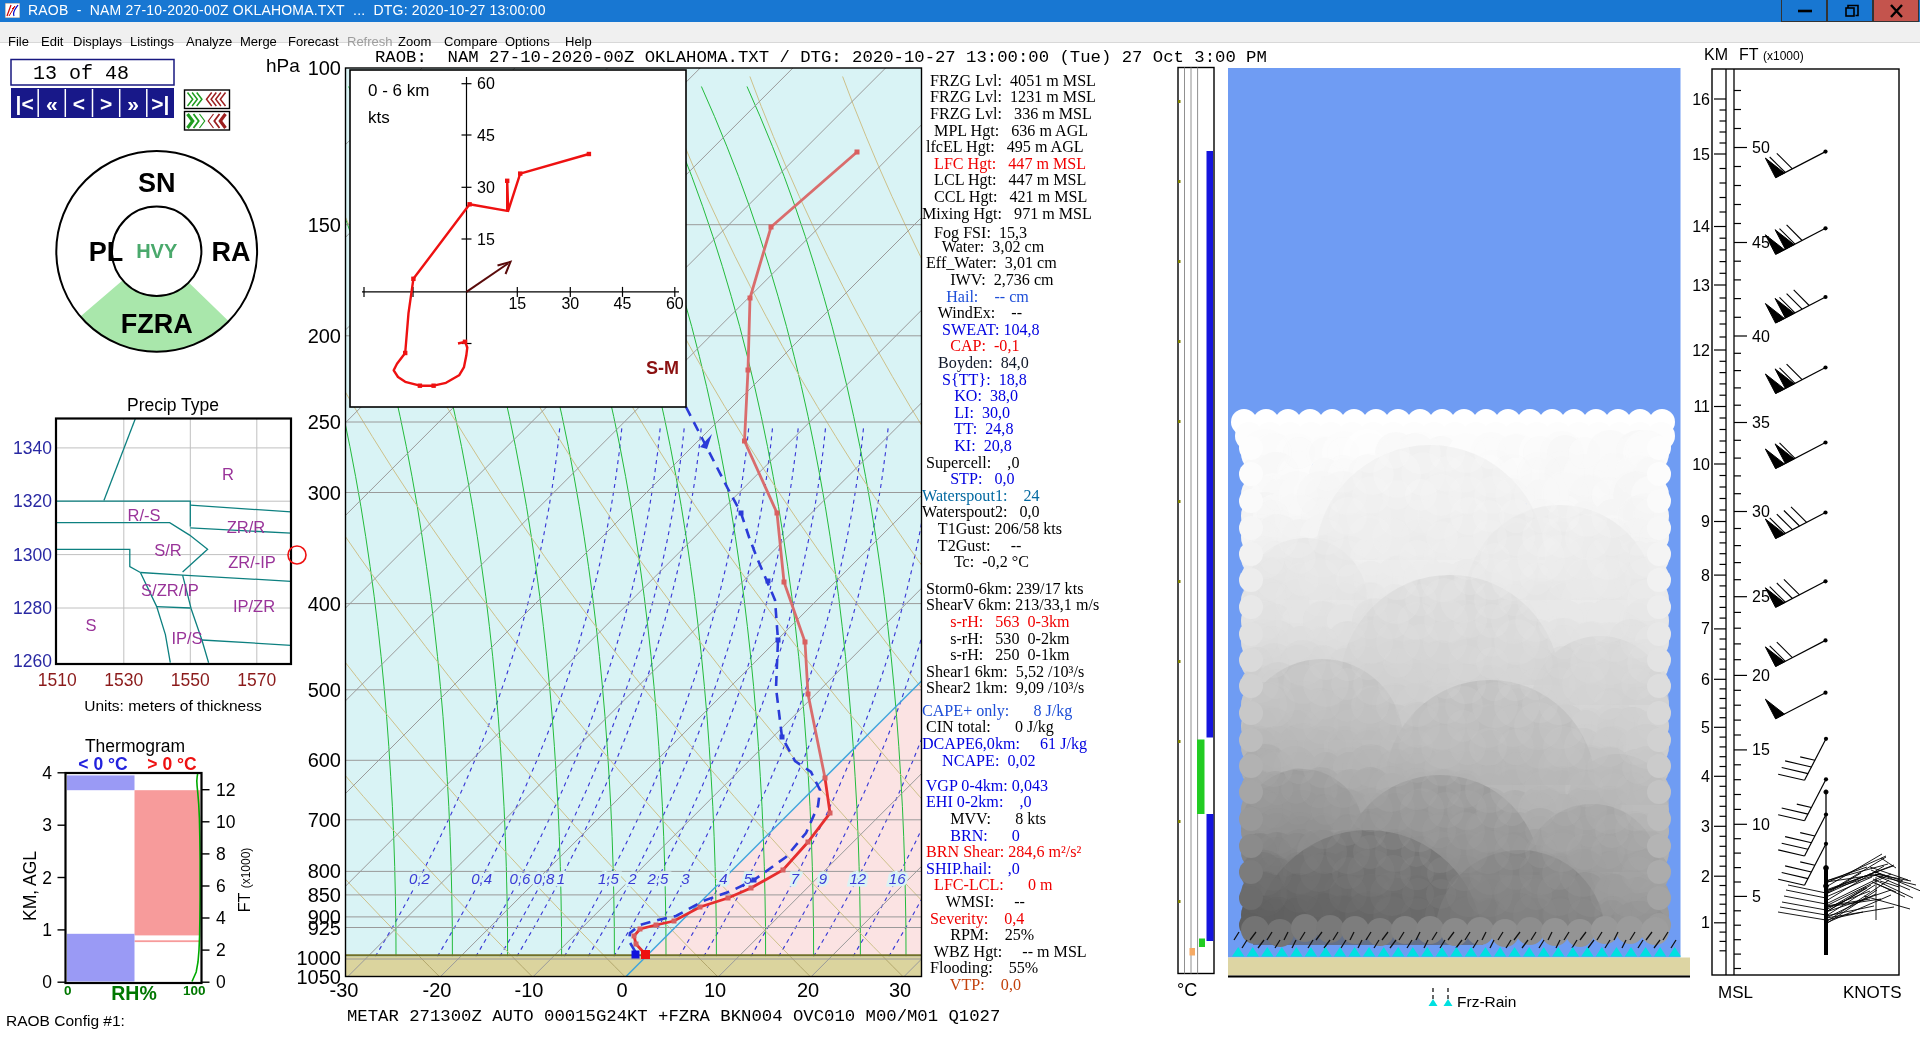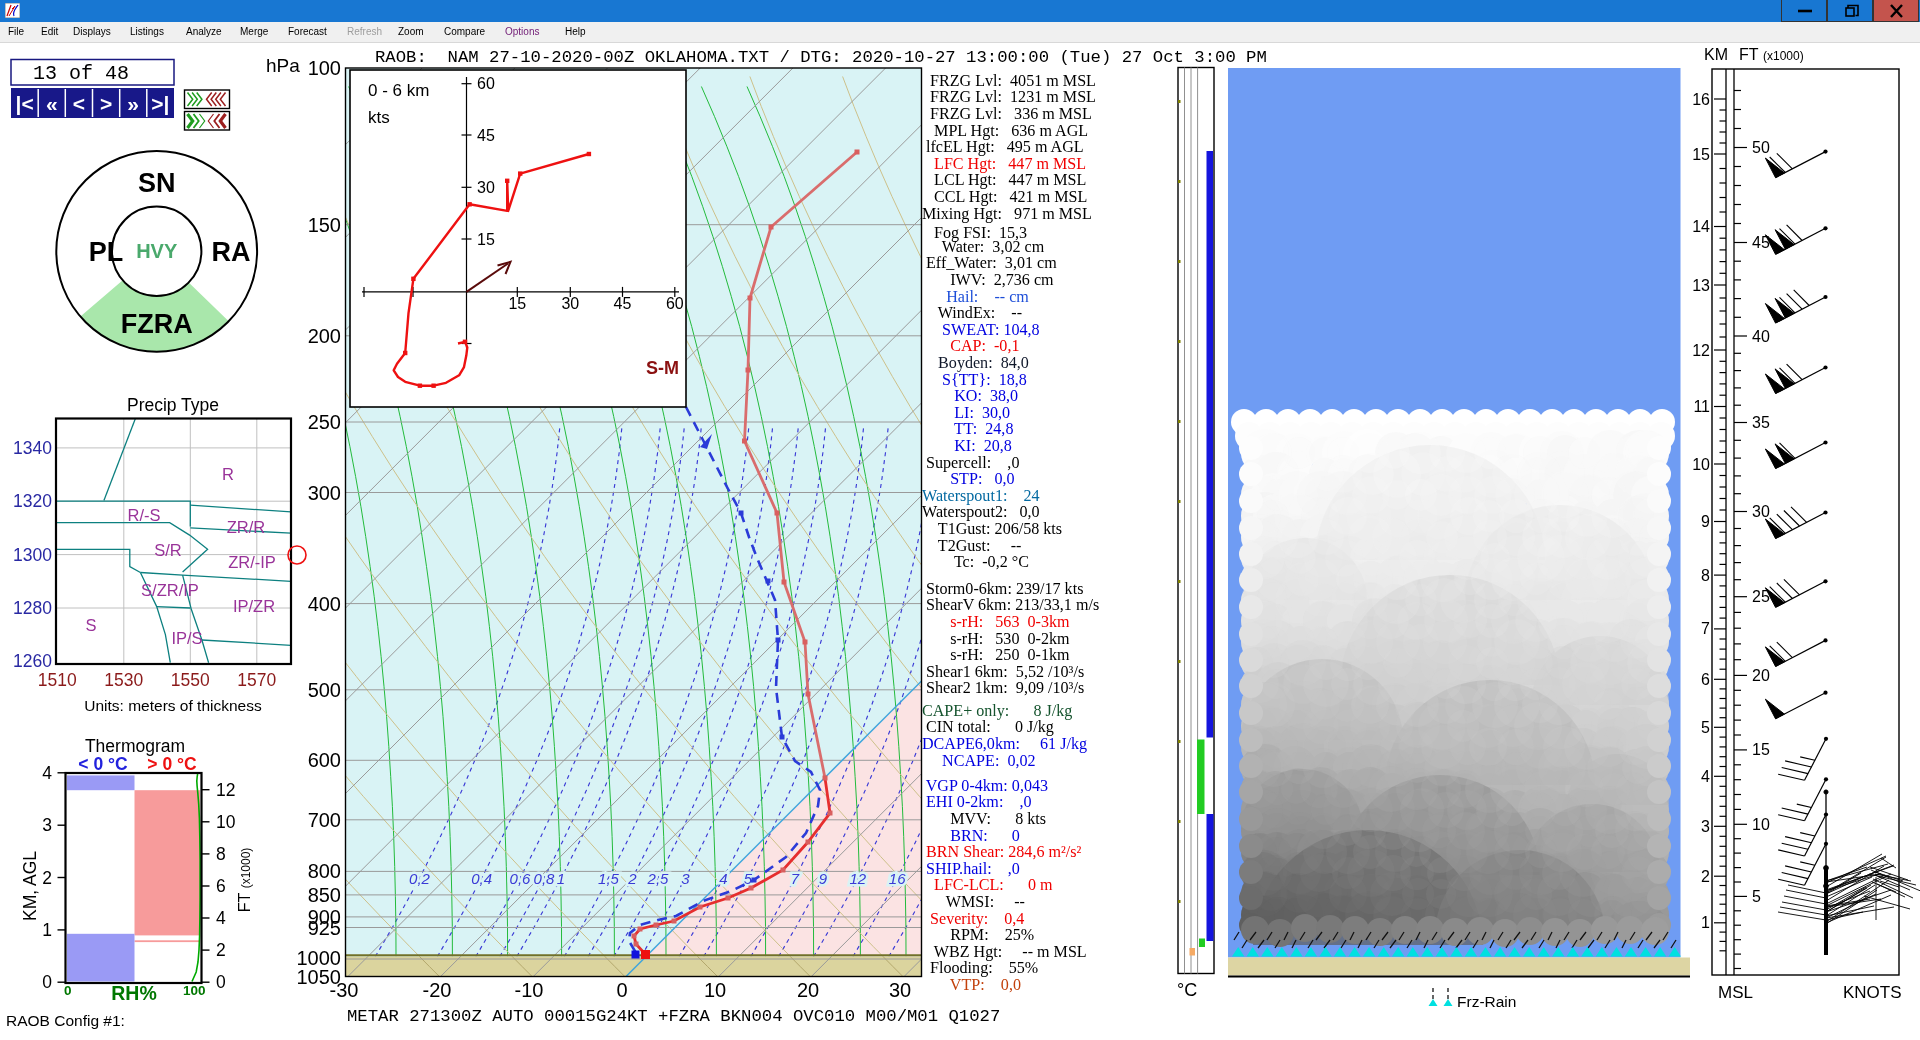--- a/index.html
+++ b/index.html
@@ -1,21 +1,21 @@
 <!DOCTYPE html>
 <html><head><meta charset="utf-8"><style>
 *{margin:0;padding:0;box-sizing:border-box}
 html,body{width:1920px;height:1040px;background:#fff;overflow:hidden;font-family:"Liberation Sans",sans-serif}
 #titlebar{position:absolute;left:0;top:0;width:1920px;height:22px;background:#1877d2;color:#fff}
 #appicon{position:absolute;left:5px;top:3px}
 #titletext{position:absolute;left:28px;top:2px;font-size:14px;letter-spacing:0.2px}
 #winbtns{position:absolute;right:1px;top:0;height:22px;display:flex}
 .wb{width:46px;height:22px;border:1px solid #333;border-top:none;margin-left:0px}
 #menubar{position:absolute;left:0;top:22px;width:1920px;height:21px;background:#f0f0f0;border-bottom:1px solid #d8d8d8}
-.mi{position:absolute;top:4px;font-size:10px}
+.mi{position:absolute;top:12px;font-size:13px}
 #chart{position:absolute;left:0;top:0}
 .dl{position:absolute;left:922px;font-family:Liberation Serif, serif;font-size:16.1px;line-height:16.6px;white-space:pre}
 </style></head><body>
 <svg id="chart" width="1920" height="1040" viewBox="0 0 1920 1040">
 <clipPath id="cpAll">
       <rect x="345.5" y="68.0" width="576.0" height="908.5"></rect>
     </clipPath>
     <clipPath id="cpAir">
       <rect x="345.5" y="68.0" width="576.0" height="888.5"></rect>
     </clipPath>
@@ -1817,21 +1817,21 @@
 <div class="dl" style="top:521.0px;color:#000">    T1Gust: 206/58 kts</div>
 <div class="dl" style="top:537.6px;color:#000">    T2Gust:     --</div>
 <div class="dl" style="top:554.2px;color:#000">        Tc:  -0,2 °C</div>
 <div class="dl" style="top:580.8px;color:#000"> Storm0-6km: 239/17 kts</div>
 <div class="dl" style="top:597.4px;color:#000"> ShearV 6km: 213/33,1 m/s</div>
 <div class="dl" style="top:614.0px;color:#f00000">       s-rH:   563  0-3km</div>
 <div class="dl" style="top:630.6px;color:#000">       s-rH:   530  0-2km</div>
 <div class="dl" style="top:647.2px;color:#000">       s-rH:   250  0-1km</div>
 <div class="dl" style="top:663.8px;color:#000"> Shear1 6km:  5,52 /10³/s</div>
 <div class="dl" style="top:680.4px;color:#000"> Shear2 1km:  9,09 /10³/s</div>
-<div class="dl" style="top:702.8px;color:#14532d">CAPE+ only:      8 J/kg</div>
+<div class="dl" style="top:702.8px;color:#1d4ed8">CAPE+ only:      8 J/kg</div>
 <div class="dl" style="top:719.4px;color:#000"> CIN total:      0 J/kg</div>
 <div class="dl" style="top:736.0px;color:#0000e0">DCAPE6,0km:     61 J/kg</div>
 <div class="dl" style="top:752.6px;color:#0000e0">     NCAPE:  0,02</div>
 <div class="dl" style="top:777.8px;color:#0000e0"> VGP 0-4km: 0,043</div>
 <div class="dl" style="top:794.4px;color:#0000e0"> EHI 0-2km:    ,0</div>
 <div class="dl" style="top:811.0px;color:#000">       MVV:      8 kts</div>
 <div class="dl" style="top:827.6px;color:#0000e0">       BRN:      0</div>
 <div class="dl" style="top:844.2px;color:#f00000"> BRN Shear: 284,6 m²/s²</div>
 <div class="dl" style="top:860.8px;color:#0000e0"> SHIP.hail:    ,0</div>
 <div class="dl" style="top:877.4px;color:#f00000">   LFC-LCL:      0 m</div>
@@ -1841,20 +1841,21 @@
 <div class="dl" style="top:943.8px;color:#000">   WBZ Hgt:     -- m MSL</div>
 <div class="dl" style="top:960.4px;color:#000">  Flooding:    55%</div>
 <div class="dl" style="top:977.0px;color:#c2410c">       VTP:    0,0</div>
 <div id="titlebar">
 <svg id="appicon" width="15" height="15" viewBox="0 0 15 15">
       <rect width="15" height="15" fill="#fff" stroke="#888" stroke-width="1"></rect>
       <path d="M2 13 L6 2" stroke="#c00" stroke-width="1.2" fill="none"></path>
       <path d="M4 13 L10 3 L7 6" stroke="#c00" stroke-width="1" fill="none"></path>
       <path d="M9 13 C 7 9 11 5 13 2" stroke="#00c" stroke-width="1.2" fill="none"></path>
     </svg>
+<span id="titletext">RAOB&nbsp;&nbsp;-&nbsp;&nbsp;NAM 27-10-2020-00Z OKLAHOMA.TXT&nbsp;&nbsp;...&nbsp;&nbsp;DTG: 2020-10-27 13:00:00</span>
 <div id="winbtns">
 <div class="wb" style="background:#1877d2"><svg width="46" height="22">
           <line x1="16" y1="11" x2="30" y2="11" stroke="#000" stroke-width="2.6"></line>
         </svg></div>
 <div class="wb" style="background:#1877d2"><svg width="46" height="22">
           <rect x="18" y="8" width="8" height="8" fill="none" stroke="#000" stroke-width="1.6"></rect>
           <path d="M20 8 v-2.5 h10 v10 h-2.5" fill="none" stroke="#000" stroke-width="1.6"></path>
         </svg></div>
 <div class="wb" style="background:#c4544d"><svg width="46" height="22">
           <path d="M17 5 L28 17 M28 5 L17 17" stroke="#000" stroke-width="2.4"></path>
@@ -1865,14 +1866,14 @@
     <span class="mi" style="left:8px;color:#000">File</span>
     <span class="mi" style="left:41px;color:#000">Edit</span>
     <span class="mi" style="left:73px;color:#000">Displays</span>
     <span class="mi" style="left:130px;color:#000">Listings</span>
     <span class="mi" style="left:186px;color:#000">Analyze</span>
     <span class="mi" style="left:240px;color:#000">Merge</span>
     <span class="mi" style="left:288px;color:#000">Forecast</span>
     <span class="mi" style="left:347px;color:#9d9d9d">Refresh</span>
     <span class="mi" style="left:398px;color:#000">Zoom</span>
     <span class="mi" style="left:444px;color:#000">Compare</span>
-    <span class="mi" style="left:505px;color:#701a75">Options</span>
+    <span class="mi" style="left:505px;color:#000000">Options</span>
     <span class="mi" style="left:565px;color:#000">Help</span>
   </div>
 </body></html>

